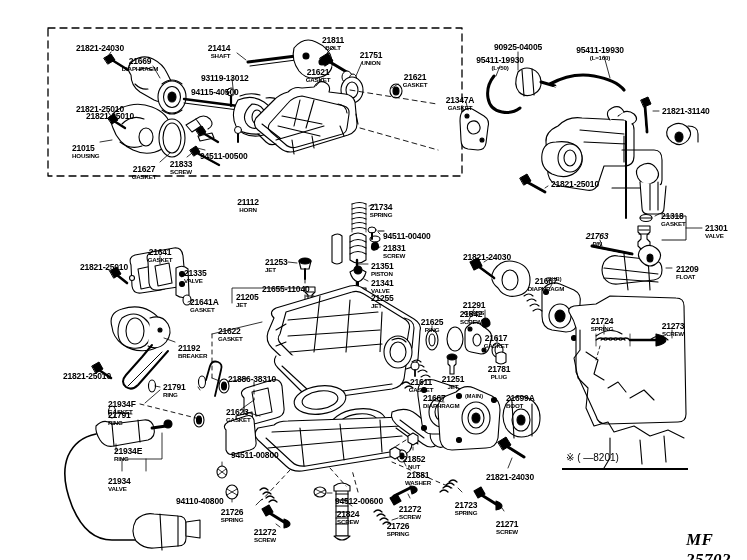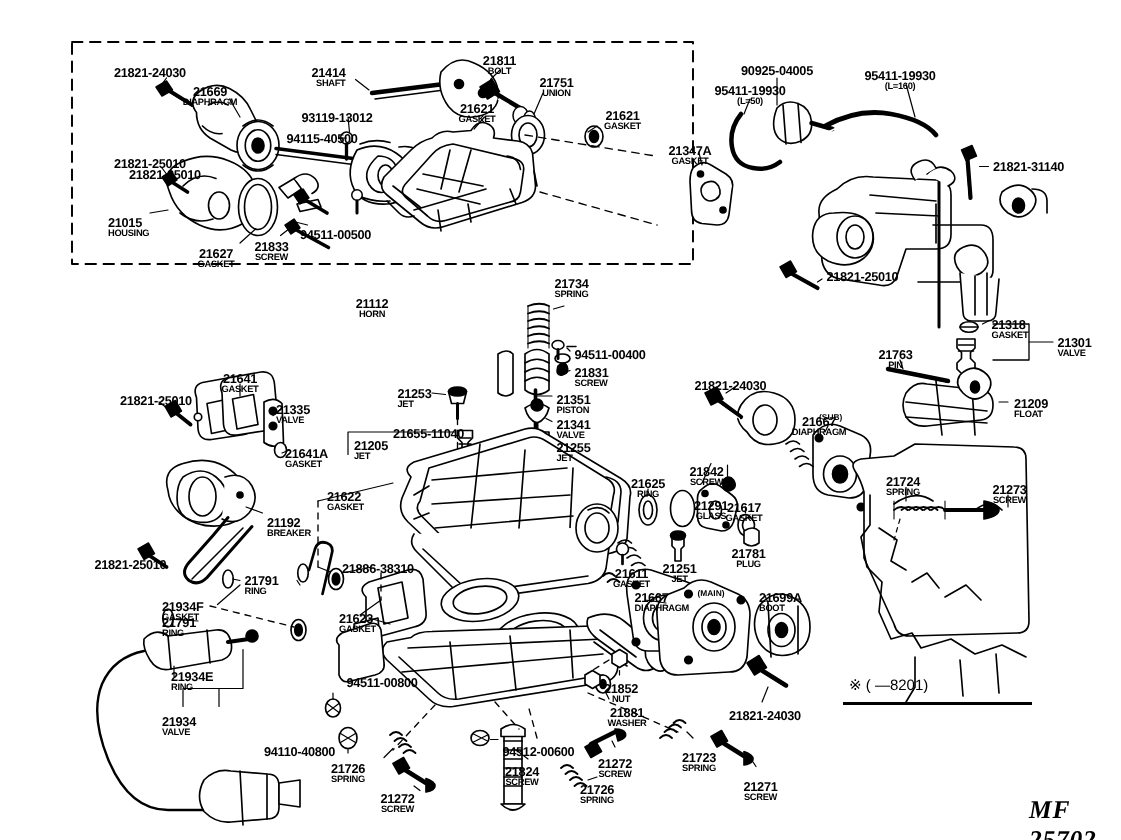--- a/index.html
+++ b/index.html
@@ -590,21 +590,21 @@
       <div class="lbl lf" style="left: 662px; top: 107px;">
         <span class="pn">21821-31140</span>
       </div>
       <div class="lbl lf" style="left: 551px; top: 180px;">
         <span class="pn">21821-25010</span>
       </div>
       <div class="lbl ctr" style="left: 248px; top: 198px; transform: translateX(-50%);">
         <span class="pn">21112</span>
         <span class="nm">HORN</span>
       </div>
-      <div class="lbl ctr" style="left: 381px; top: 185px; transform: translateX(-50%);">
+      <div class="lbl ctr" style="left: 381px; top: 203px; transform: translateX(-50%);">
         <span class="pn">21734</span>
         <span class="nm">SPRING</span>
       </div>
       <div class="lbl lf" style="left: 383px; top: 232px;">
         <span class="pn">94511-00400</span>
       </div>
       <div class="lbl lf" style="left: 383px; top: 244px;">
         <span class="pn">21831</span>
         <span class="nm">SCREW</span>
       </div>
@@ -746,21 +746,21 @@
         <span class="nm">GASKET</span>
       </div>
       <div class="lbl ctr" style="left: 453px; top: 375px; transform: translateX(-50%);">
         <span class="pn">21251</span>
         <span class="nm">JET</span>
       </div>
       <div class="lbl ctr" style="left: 499px; top: 365px; transform: translateX(-50%);">
         <span class="pn">21781</span>
         <span class="nm">PLUG</span>
       </div>
-      <div class="lbl ctr" style="left: 474px; top: 301px; transform: translateX(-50%); margin-top: 32px;">
+      <div class="lbl ctr" style="left: 474px; top: 301px; transform: translateX(-50%);">
         <span class="pn">21291</span>
         <span class="nm">GLASS</span>
       </div>
       <div class="lbl ctr" style="left: 432px; top: 318px; transform: translateX(-50%);">
         <span class="pn">21625</span>
         <span class="nm">RING</span>
       </div>
       <div class="lbl ctr" style="left: 471px; top: 310px; transform: translateX(-50%);">
         <span class="pn">21842</span>
         <span class="nm">SCREW</span>
@@ -770,21 +770,21 @@
         <span class="nm">GASKET</span>
       </div>
       <div class="lbl lf" style="left: 463px; top: 253px;">
         <span class="pn">21821-24030</span>
       </div>
       <div class="lbl ctr" style="left: 546px; top: 277px; transform: translateX(-50%);">
         <span class="pn">21667</span>
         <span class="sub" style="position: absolute; left: 50%; top: 0px;">(SUB)</span>
         <span class="nm">DIAPHRAGM</span>
       </div>
-      <div class="lbl ctr" style="left: 597px; top: 232px; transform: translateX(-50%);">
+      <div class="lbl ctr" style="left: 597px; top: 232px; transform: translateX(-50%); font-style: italic;">
         <span class="pn">21763</span>
         <span class="nm">PIN</span>
       </div>
       <div class="lbl lf" style="left: 661px; top: 212px;">
         <span class="pn">21318</span>
         <span class="nm">GASKET</span>
       </div>
       <div class="lbl lf" style="left: 705px; top: 224px;">
         <span class="pn">21301</span>
         <span class="nm">VALVE</span>

